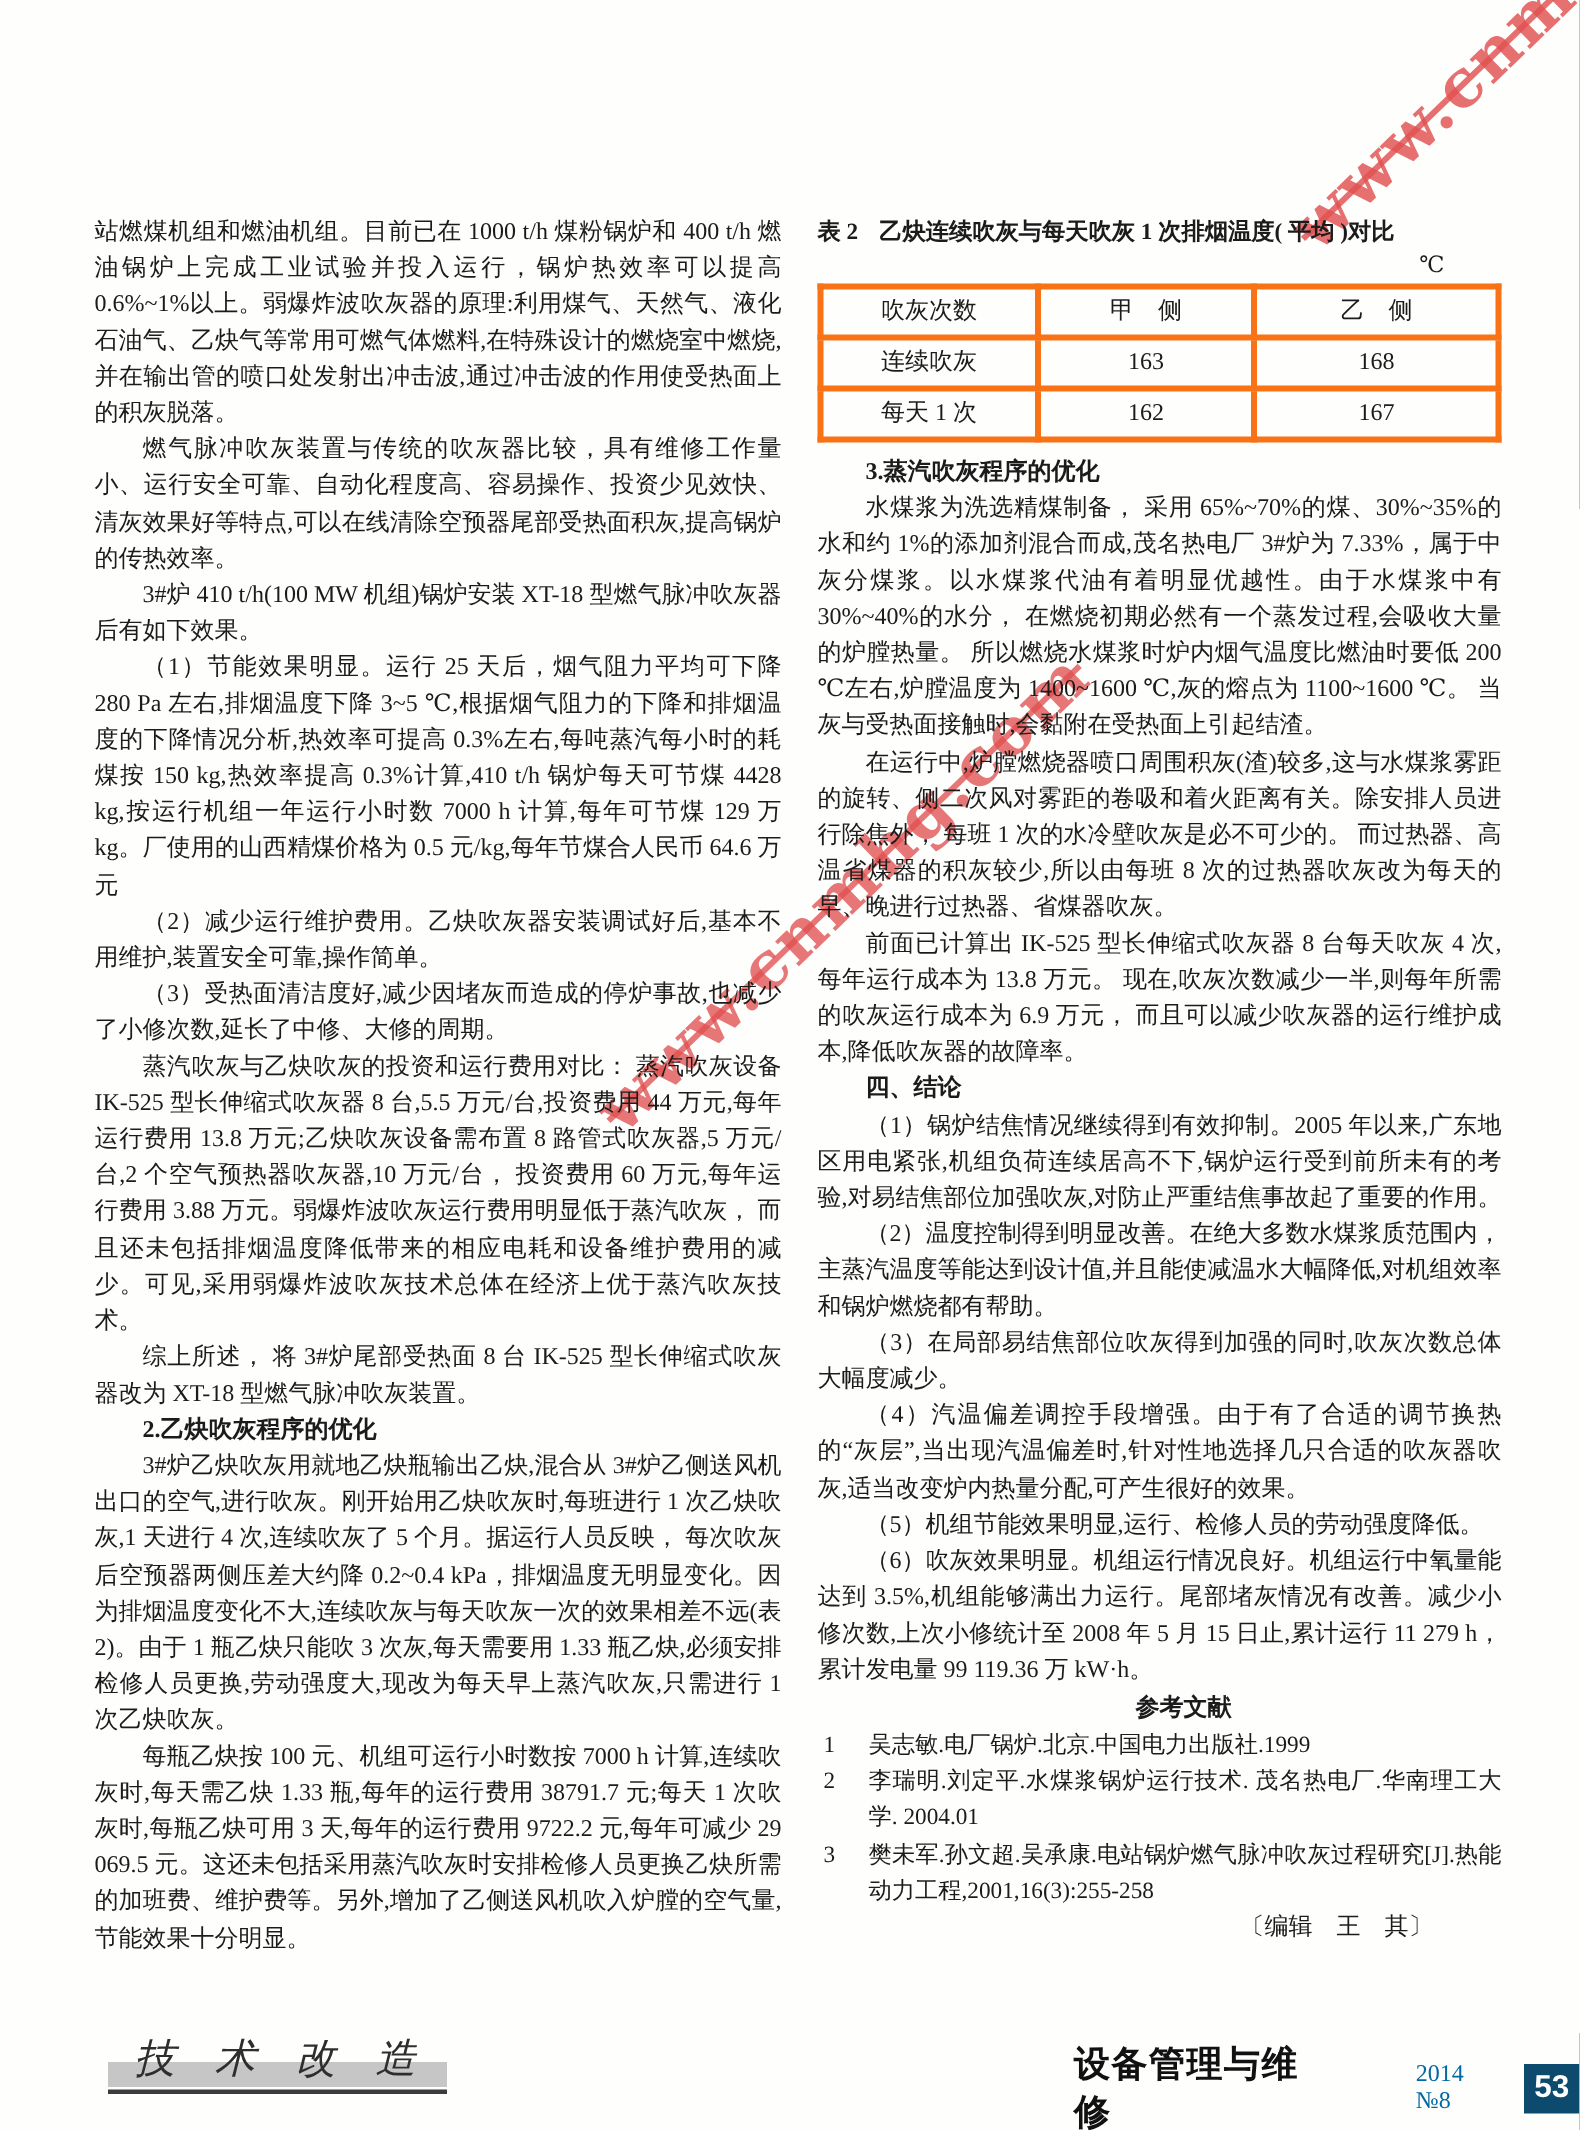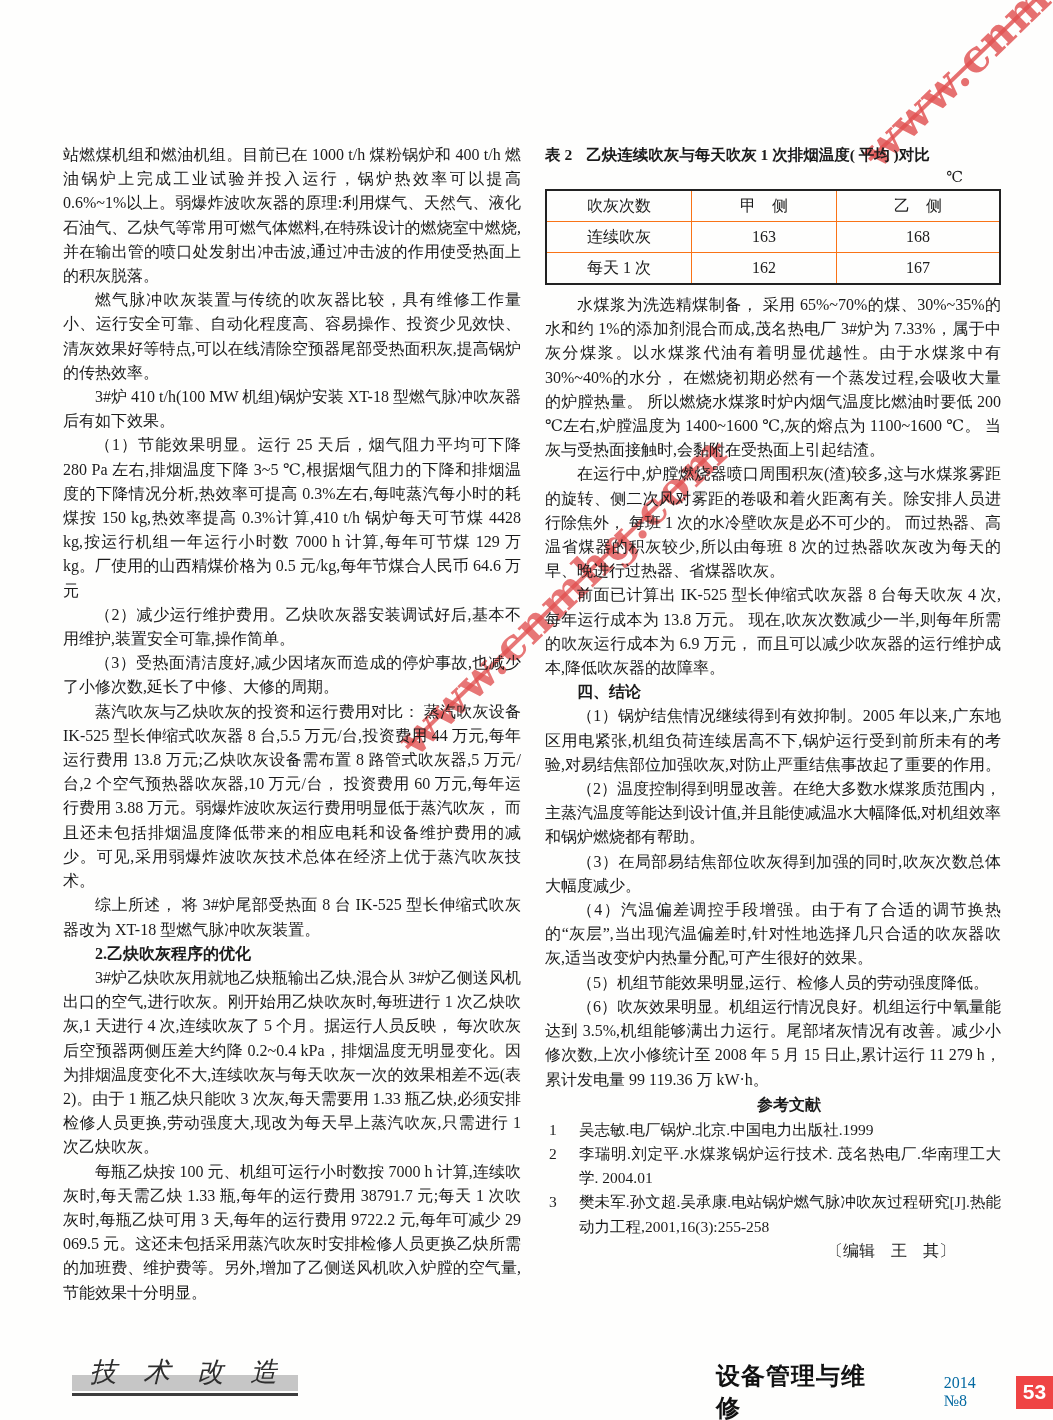--- a/index.html
+++ b/index.html
@@ -9,21 +9,21 @@
   .col-left{left:63px;width:458px;}
   .col-right{left:545px;width:456px;}
   .col p{margin:0;text-indent:2em;}
   .col p.cont{text-indent:0;}
   .col p.h{font-weight:bold;}
   
   .tbl-caption{font-weight:bold;text-align:left;font-size:15.5px;line-height:24px;white-space:nowrap;}
   .tbl-caption .lbl{margin-right:14px;}
   .tbl-unit{text-align:right;padding-right:38px;font-size:15px;line-height:20px;height:20px;}
   table.t2{width:100%;border-collapse:collapse;border:2px solid #222;margin:2px 0 8px 0;}
-  table.t2 th,table.t2 td{border:1px solid #f97316;text-align:center;font-weight:normal;
+  table.t2 th,table.t2 td{border:4px solid #f97316;text-align:center;font-weight:normal;
         font-size:16px;height:30px;padding:0 4px;}
   table.t2 .c1{width:32%;} table.t2 .c2{width:32%;} table.t2 .c3{width:36%;}
   
   .refs-title{text-align:center;font-weight:bold;margin:0;line-height:26px;}
   .ref{display:flex;text-indent:0;font-size:15.5px;line-height:24.2px;}
   .ref .n{flex:none;width:30px;padding-left:4px;}
   .ref .t{flex:1;text-align:justify;}
   .editor{text-align:right;padding-right:46px;text-indent:0;margin-top:4px;}
   
   .watermark{position:absolute;width:430px;text-align:center;font-weight:bold;
@@ -34,21 +34,21 @@
   
   .footer-sec{position:absolute;left:72px;top:1352px;width:220px;text-align:center;
         font-weight:normal;font-style:italic;font-size:27px;letter-spacing:9px;
         font-family:"DejaVu Serif",serif;color:#2e2e2e;
         background:linear-gradient(to bottom,transparent 55%,#c6c6c6 55%,#c6c6c6 96%,transparent 96%);
         border-bottom:3px solid #3c3c3c;padding:2px 0 3px 6px;}
   .footer-right{position:absolute;left:716px;top:1360px;display:flex;align-items:center;gap:13px;}
   .journal{font-family:"Liberation Sans","DejaVu Sans",sans-serif;font-weight:900;
         font-size:24px;letter-spacing:1px;color:#111;}
   .issue{font-size:16px;font-weight:normal;color:#0369a1;margin-left:40px;}
-  .pagenum{background:#ef4444;color:#fff;font-weight:bold;font-size:21px;width:37px;height:33px;
+  .pagenum{background:#0c4a6e;color:#fff;font-weight:bold;font-size:21px;width:37px;height:33px;
         display:flex;align-items:center;justify-content:center;
         font-family:"Liberation Sans","DejaVu Sans",sans-serif;}
 </style>
 </head>
 <body>
 
 <div class="page">
 
   <div class="watermark wm-center" style="color:rgba(224,80,80,0.78);">www.cnmhg.com</div>
   <div class="watermark wm-top" style="color:rgba(224,80,80,0.82);">www.cnmhg.com</div>
@@ -85,20 +85,21 @@
           <td>168</td>
         </tr>
         <tr>
           <td>每天 1 次</td>
           <td>162</td>
           <td>167</td>
         </tr>
       </tbody>
     </table>
 
+    <p class="h">3.蒸汽吹灰程序的优化</p>
     <p>水煤浆为洗选精煤制备， 采用 65%~70%的煤、30%~35%的水和约 1%的添加剂混合而成,茂名热电厂 3#炉为 7.33%，属于中灰分煤浆。以水煤浆代油有着明显优越性。由于水煤浆中有 30%~40%的水分， 在燃烧初期必然有一个蒸发过程,会吸收大量的炉膛热量。 所以燃烧水煤浆时炉内烟气温度比燃油时要低 200 ℃左右,炉膛温度为 1400~1600 ℃,灰的熔点为 1100~1600 ℃。 当灰与受热面接触时,会黏附在受热面上引起结渣。</p>
     <p>在运行中,炉膛燃烧器喷口周围积灰(渣)较多,这与水煤浆雾距的旋转、侧二次风对雾距的卷吸和着火距离有关。除安排人员进行除焦外， 每班 1 次的水冷壁吹灰是必不可少的。 而过热器、高温省煤器的积灰较少,所以由每班 8 次的过热器吹灰改为每天的早、晚进行过热器、省煤器吹灰。</p>
     <p>前面已计算出 IK-525 型长伸缩式吹灰器 8 台每天吹灰 4 次,每年运行成本为 13.8 万元。 现在,吹灰次数减少一半,则每年所需的吹灰运行成本为 6.9 万元， 而且可以减少吹灰器的运行维护成本,降低吹灰器的故障率。</p>
     <p class="h">四、结论</p>
     <p>（1）锅炉结焦情况继续得到有效抑制。2005 年以来,广东地区用电紧张,机组负荷连续居高不下,锅炉运行受到前所未有的考验,对易结焦部位加强吹灰,对防止严重结焦事故起了重要的作用。</p>
     <p>（2）温度控制得到明显改善。在绝大多数水煤浆质范围内，主蒸汽温度等能达到设计值,并且能使减温水大幅降低,对机组效率和锅炉燃烧都有帮助。</p>
     <p>（3）在局部易结焦部位吹灰得到加强的同时,吹灰次数总体大幅度减少。</p>
     <p>（4）汽温偏差调控手段增强。由于有了合适的调节换热的“灰层”,当出现汽温偏差时,针对性地选择几只合适的吹灰器吹灰,适当改变炉内热量分配,可产生很好的效果。</p>
     <p>（5）机组节能效果明显,运行、检修人员的劳动强度降低。</p>
     <p>（6）吹灰效果明显。机组运行情况良好。机组运行中氧量能达到 3.5%,机组能够满出力运行。尾部堵灰情况有改善。减少小修次数,上次小修统计至 2008 年 5 月 15 日止,累计运行 11 279 h，累计发电量 99 119.36 万 kW·h。</p>

